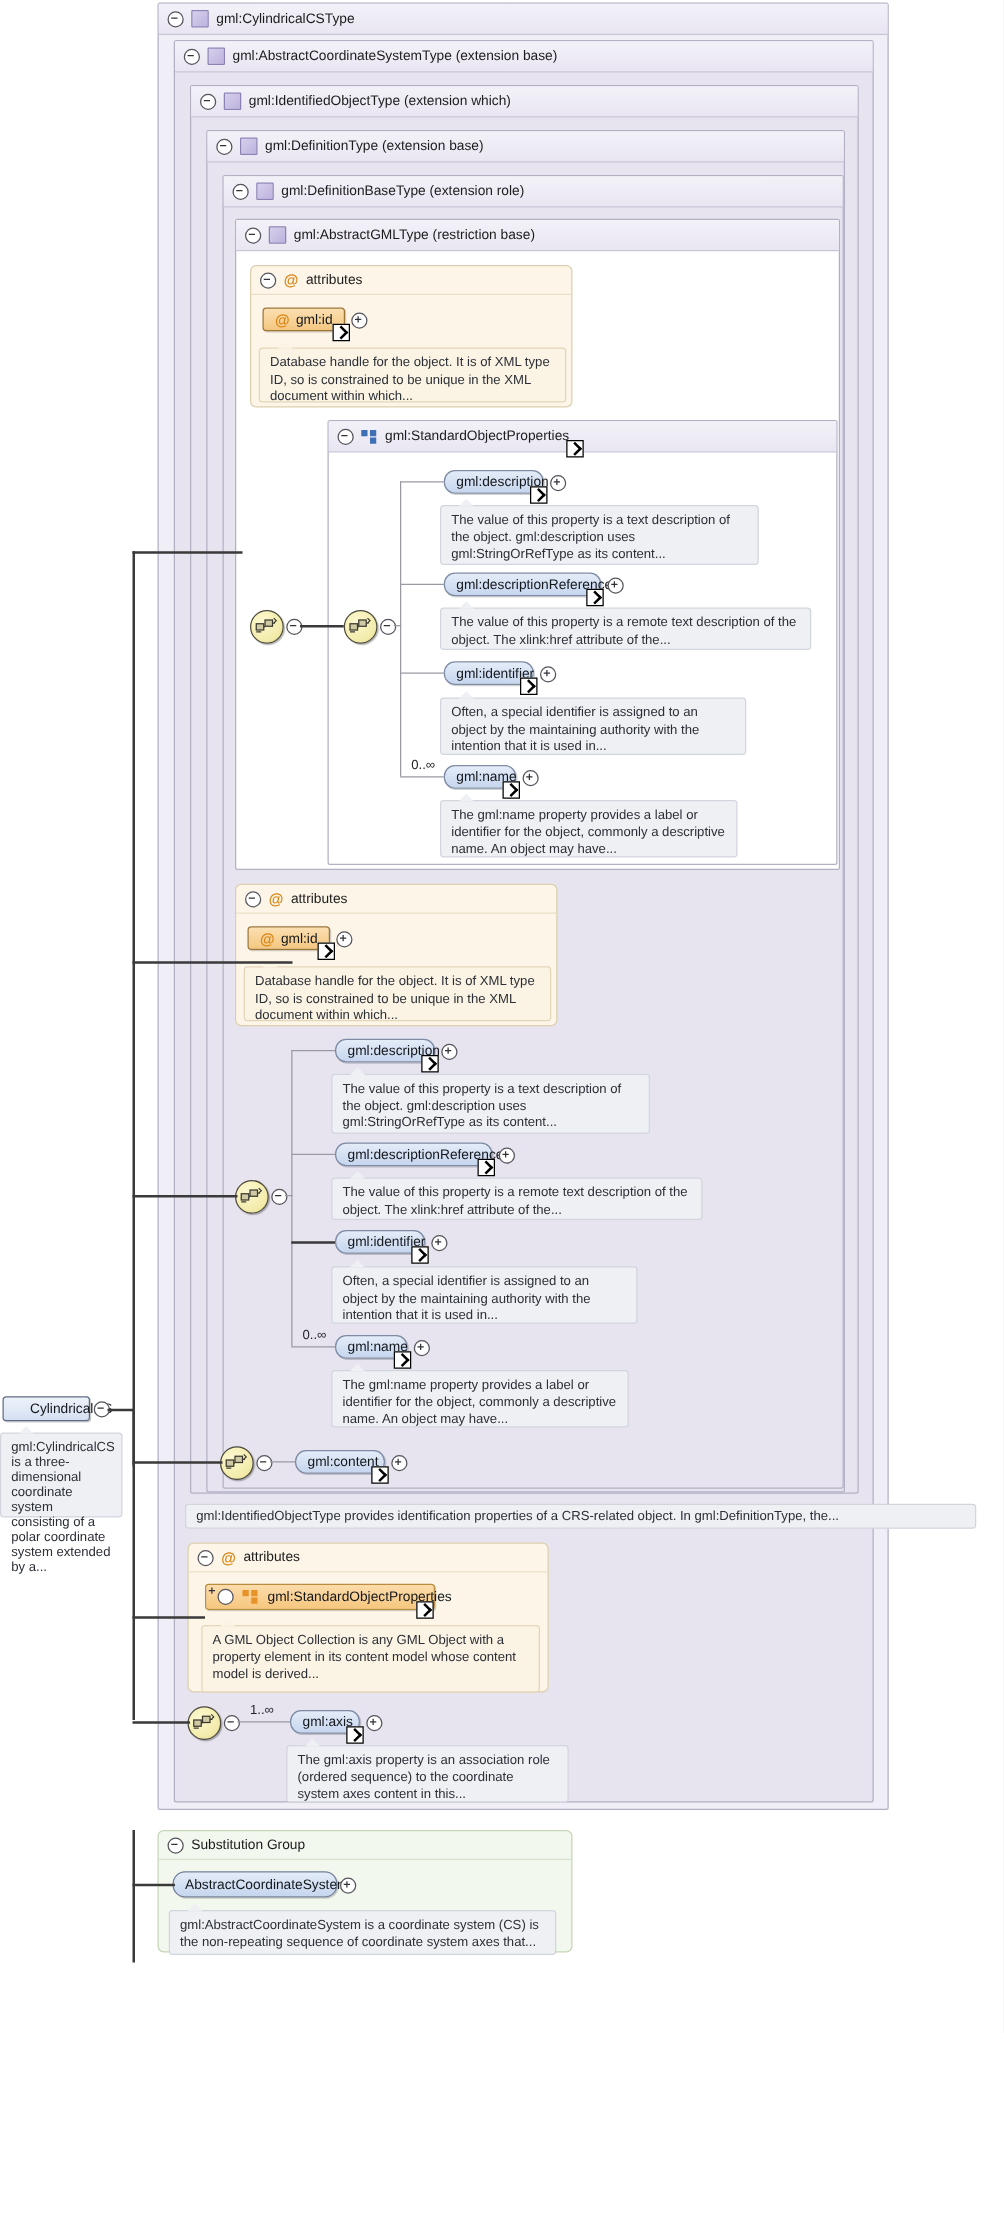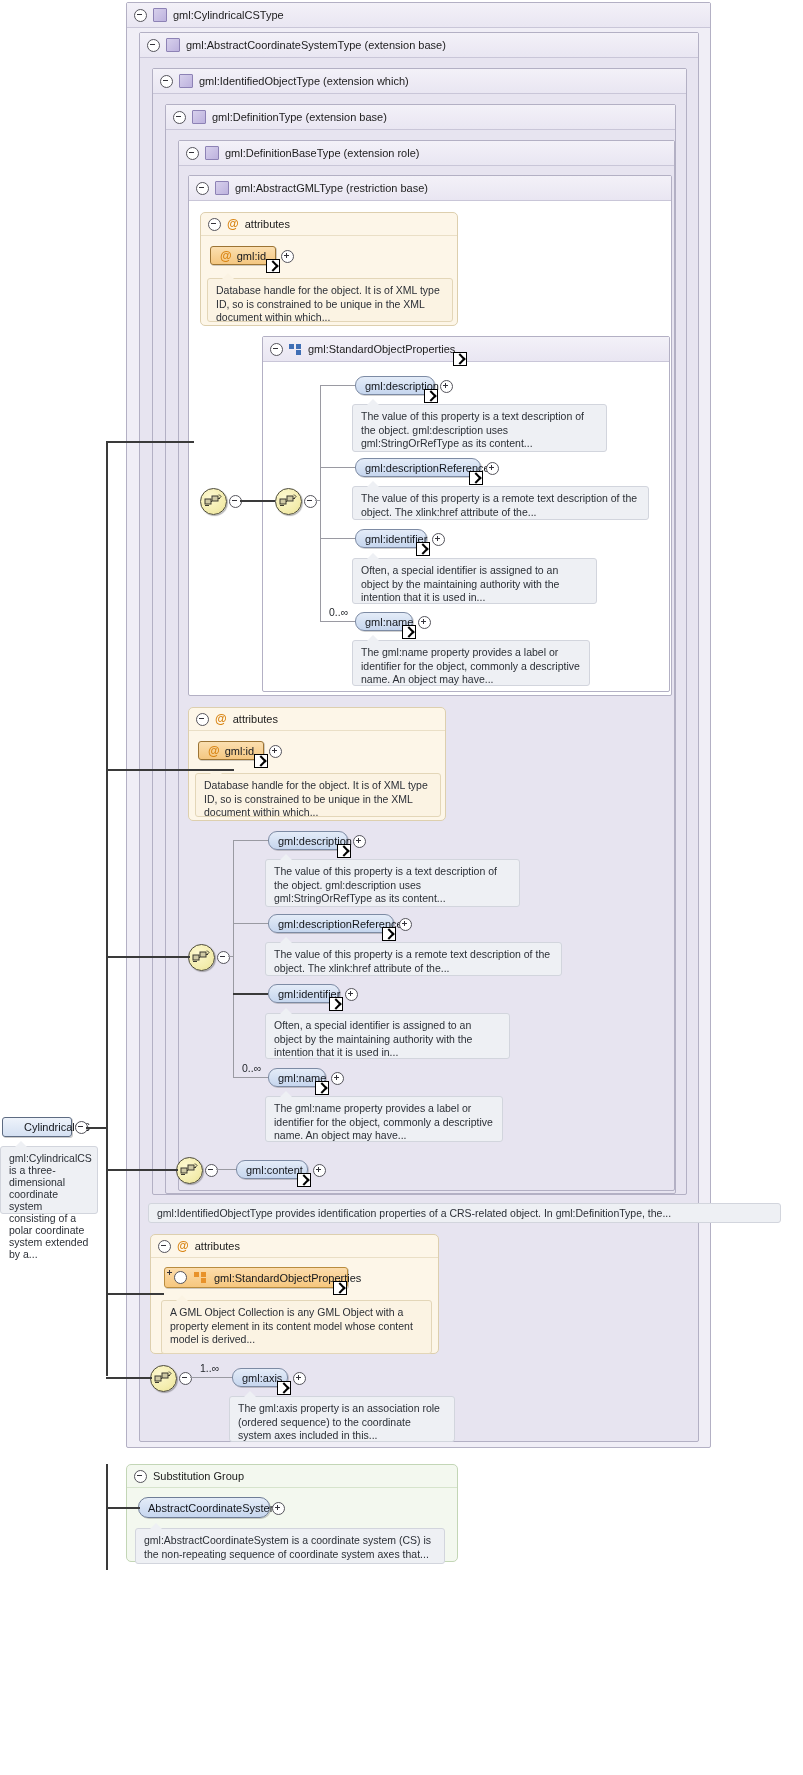--- a/index.html
+++ b/index.html
@@ -438,21 +438,21 @@
 </div>
 <div class="hnd" style="left:179px;top:1372px;"></div>
 <div class="ln h" style="left:190px;top:1377px;width:42px;"></div>
 <div class="card" style="left:200px;top:1362px;">1..∞</div>
 <div class="node elem" style="left:232px;top:1368px;width:56px;">
   <span>gml:axis</span>
   <span class="lnk" style="left:44px;top:12px;"></span>
 </div>
 <div class="hnd plus" style="left:293px;top:1372px;"></div>
 <div class="doc tip" style="left:229px;top:1396px;width:226px;height:46px;">
-  <span>The gml:axis property is an association role (ordered sequence) to the coordinate system axes included in this...</span>
+  <span>The gml:axis property is an association role (ordered sequence) to the coordinate system axes content in this...</span>
 </div>
 
 <div class="subpanel" style="left:126px;top:1464px;width:332px;height:98px;">
   <div class="sp-hd">
     <span class="pm"></span>
     <span>Substitution Group</span>
   </div>
 </div>
 <div class="node subst" style="left:138px;top:1497px;width:132px;">
   <span>AbstractCoordinateSystem</span>

